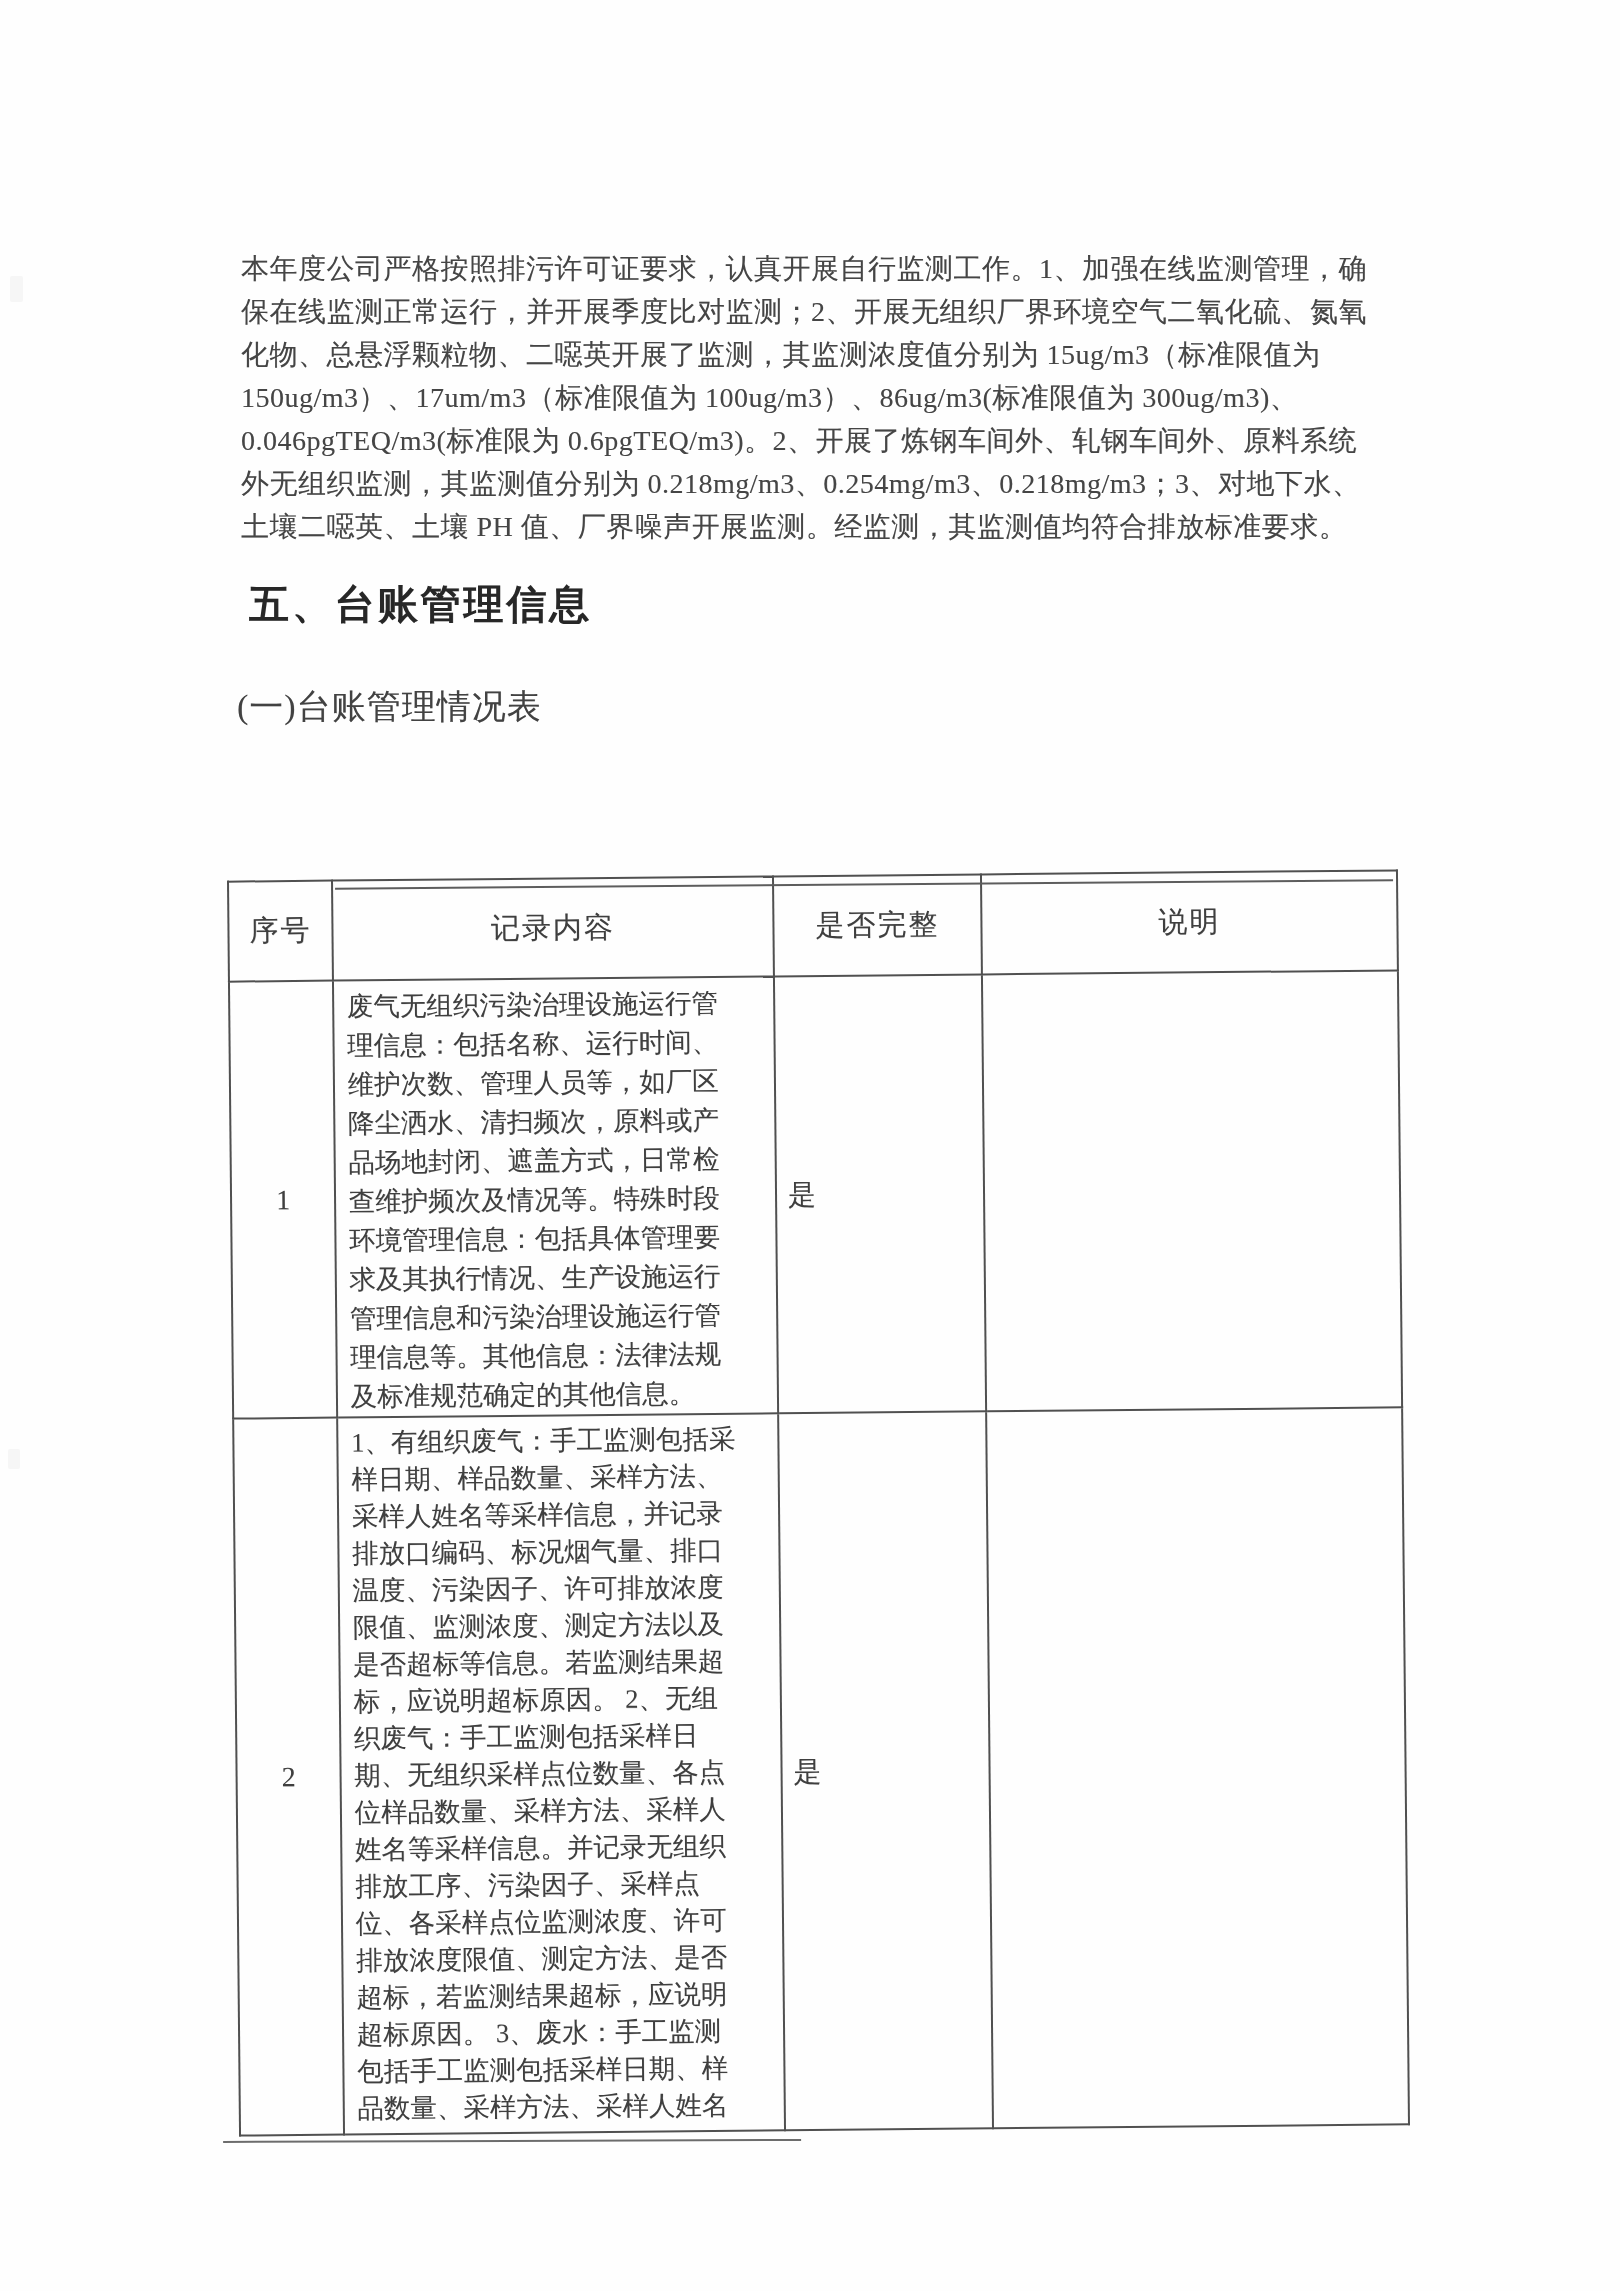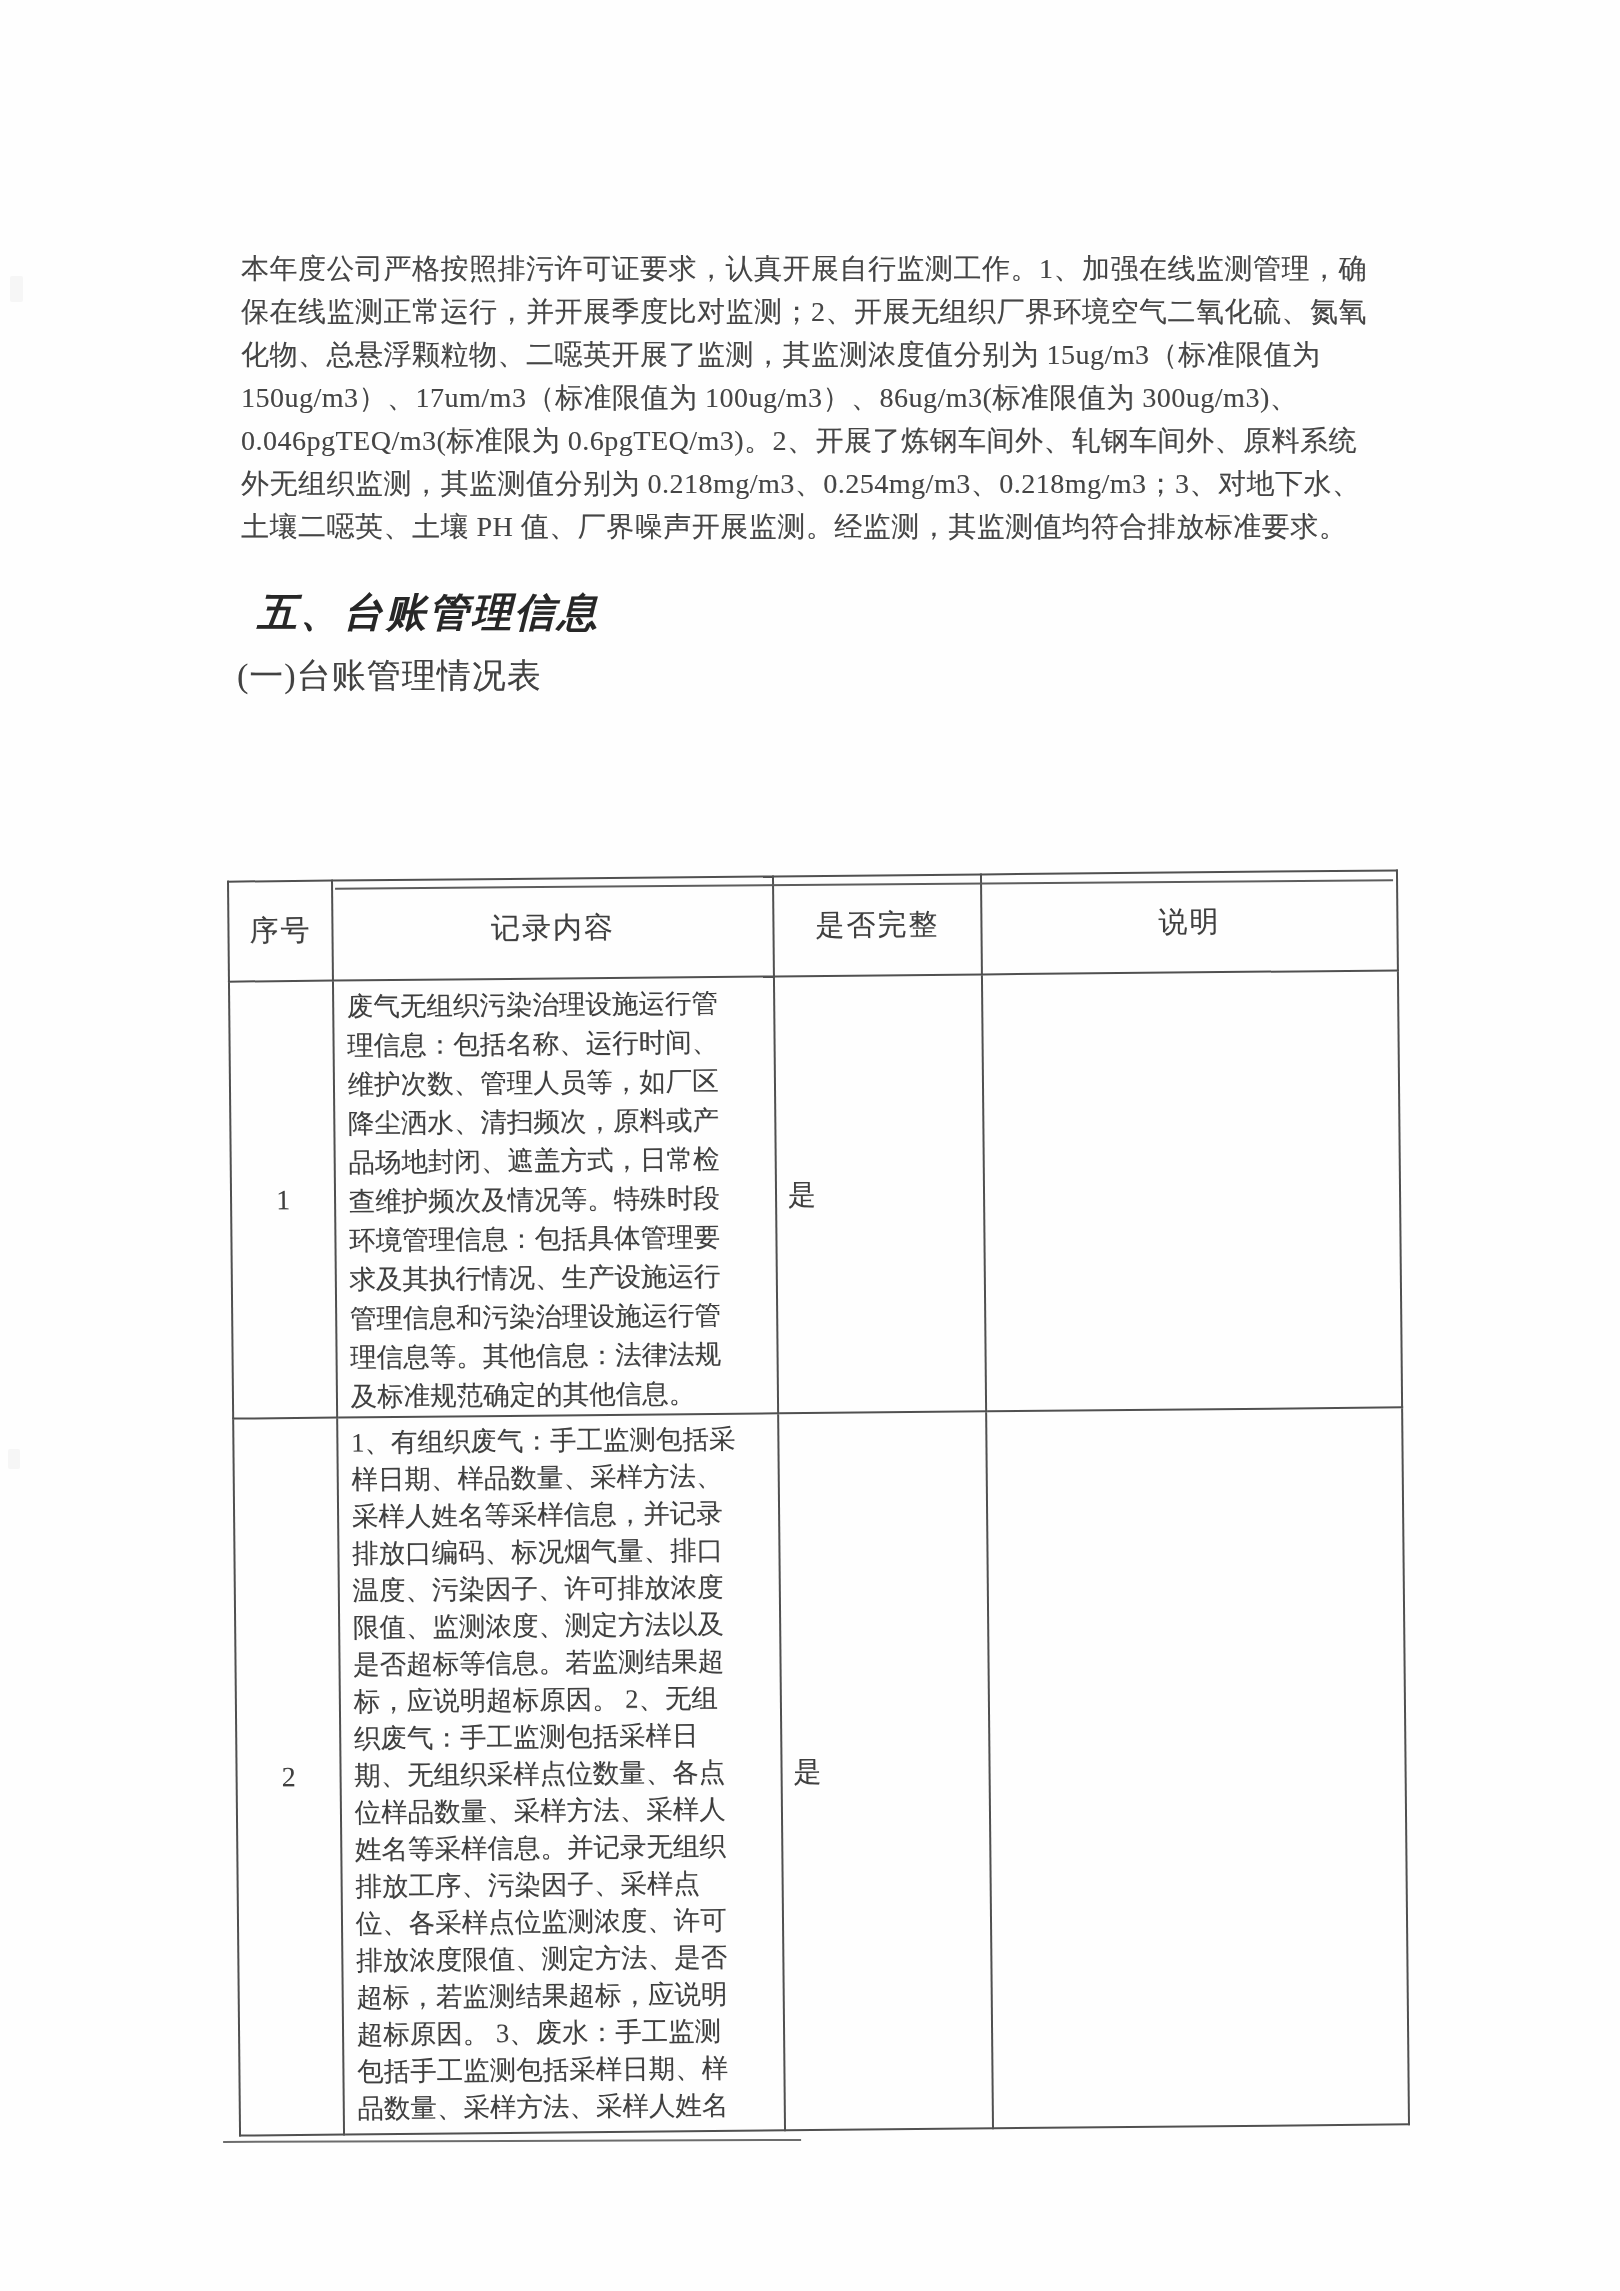--- a/index.html
+++ b/index.html
@@ -23,29 +23,28 @@
   .intro {
     position:absolute; left:241px; top:247px; width:1194px;
     margin:0;
     font-size:28px; line-height:43px;
     letter-spacing:0.5px;
     white-space:pre-line;
     color:#454545;
   }
   .heading {
     position:absolute; left:241px; top:569px;
-    margin:16px;
+    margin:8px;
     font-family:"Liberation Sans","DejaVu Sans",sans-serif;
     font-size:40px; font-weight:bold;
     letter-spacing:2.9px;
     color:#272727;
-    font-style:italic;
   }
   .subheading {
-    position:absolute; left:237px; top:653px;
+    position:absolute; left:237px; top:684px;
     margin:0;
     font-size:34px; font-weight:normal;
     letter-spacing:1px;
     color:#424242;
   }
   .table-title {
     position:absolute; left:233px; top:798px; width:1168px;
     text-align:center;
     font-size:29px; letter-spacing:2px;
     color:#3f3f3f;

